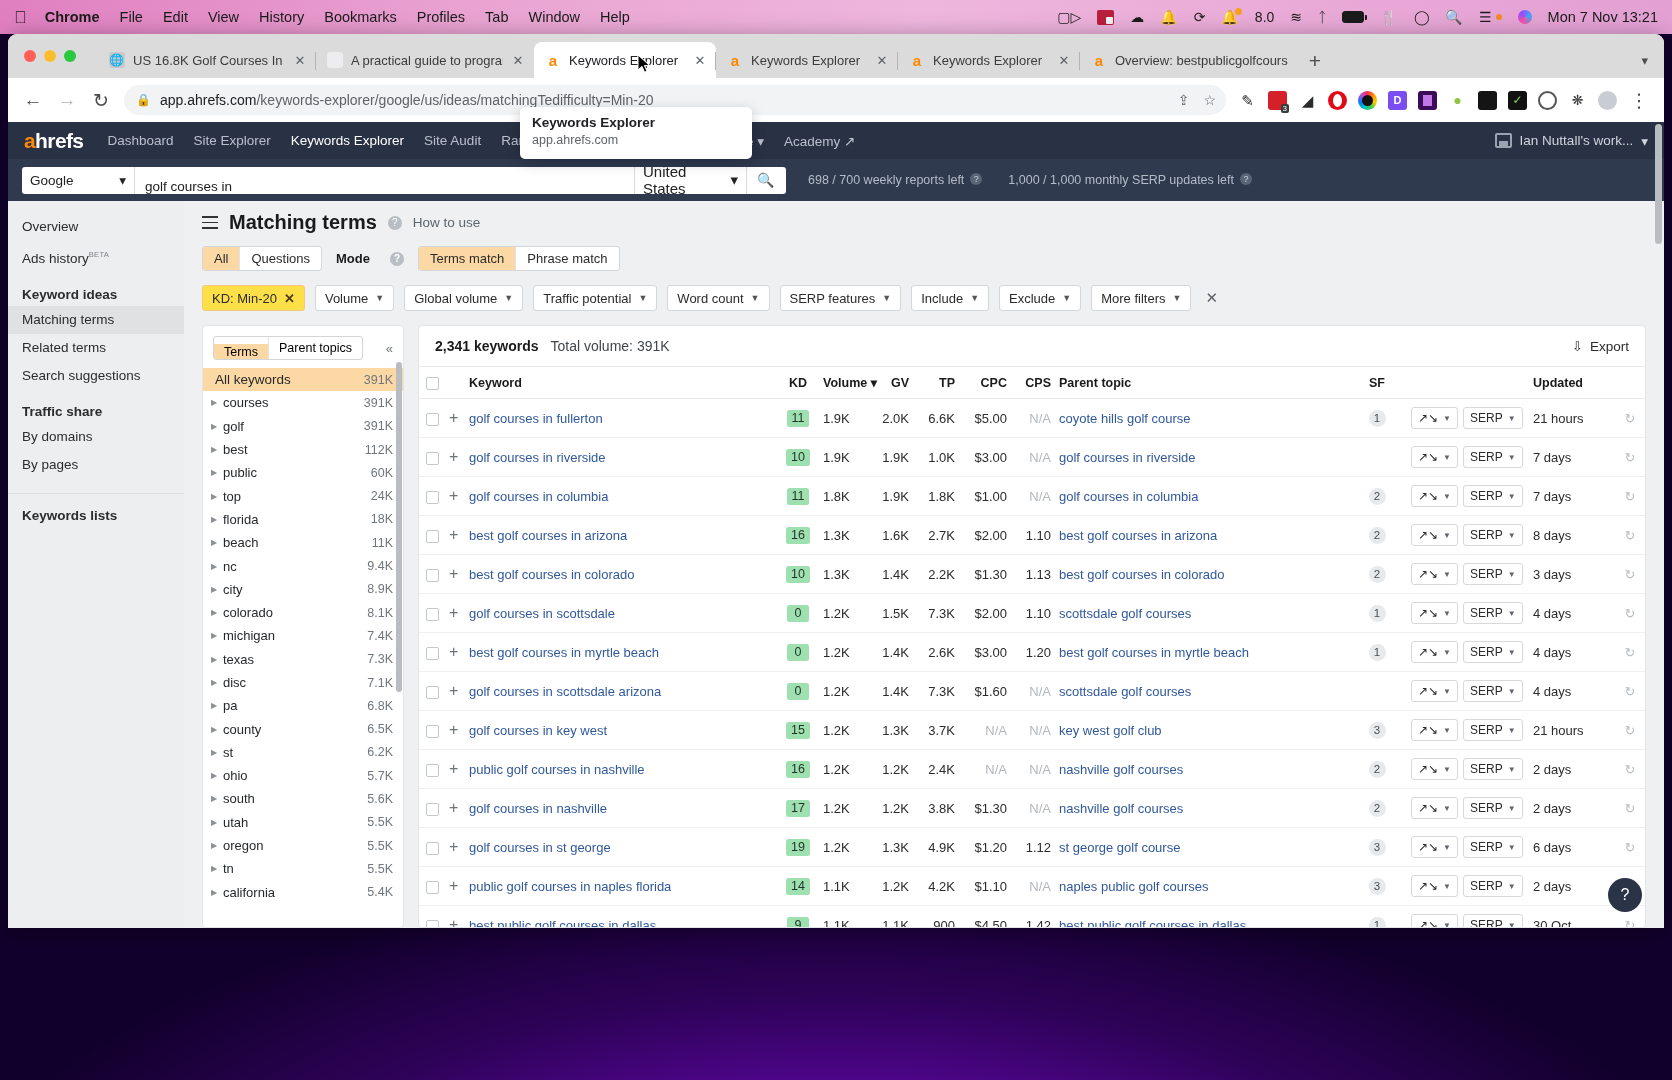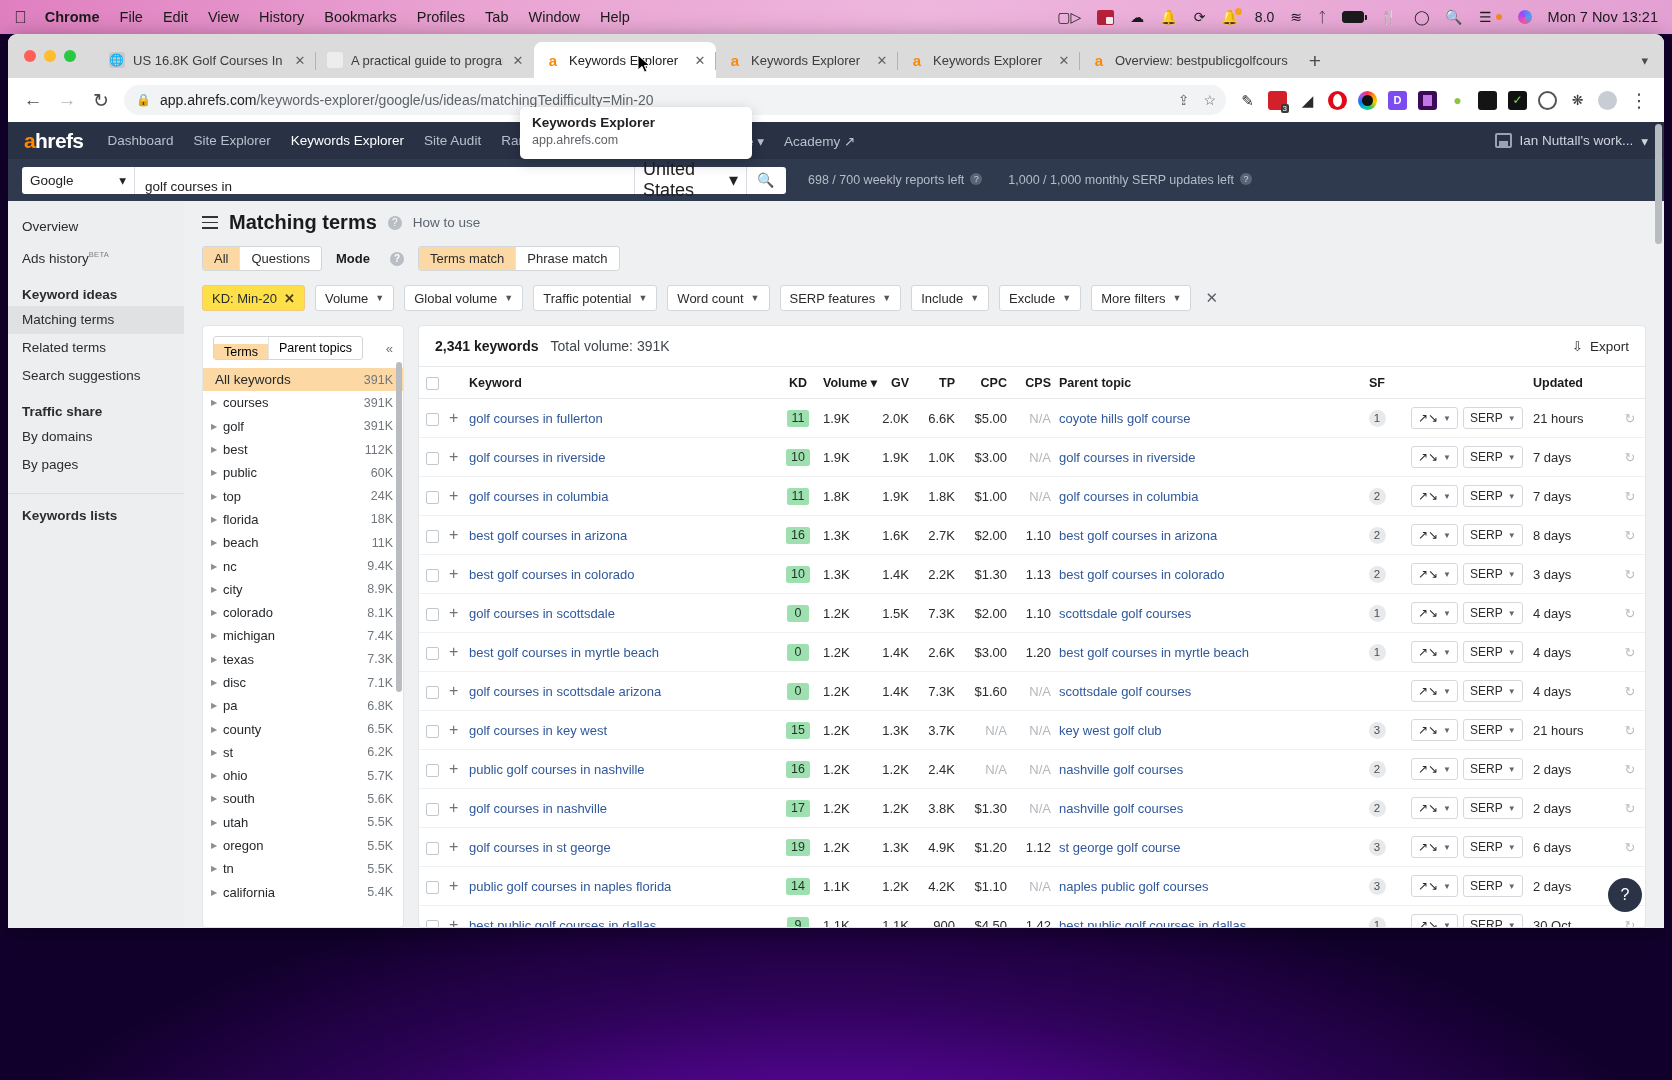--- a/index.html
+++ b/index.html
@@ -182,21 +182,21 @@
     display: flex; align-items: center; justify-content: space-between;
     padding: 0 8px; font-size: 13.5px; color: #222;
   }
   .kw-input {
     flex: 0 0 500px; height: 27px; background: #fff; border-left: 1px solid #d8dde3;
     display: flex; align-items: flex-end; padding: 0 10px; font-size: 13.5px; color: #222;
   }
   .country-select {
     width: 112px; height: 27px; background: #fff; border-left: 1px solid #d8dde3;
     display: flex; align-items: center; justify-content: space-between;
-    padding: 0 8px; font-size: 18px; color: #222;
+    padding: 0 8px; font-size: 15px; color: #222;
   }
   .search-btn {
     width: 40px; height: 27px; background: #fff; border-radius: 0 3px 3px 0;
     border-left: 1px solid #d8dde3; display: flex; align-items: center; justify-content: center;
     font-size: 14px; color: #333;
   }
   .quota { margin-left: 22px; font-size: 12.5px; color: #b5bcc8; display:flex; align-items:flex-start; gap:6px;}
   .quota + .quota { margin-left: 26px; }
   .qmark {
     width: 12px; height: 12px; border-radius: 50%; background: #5a6477; color: #cdd3dd;

